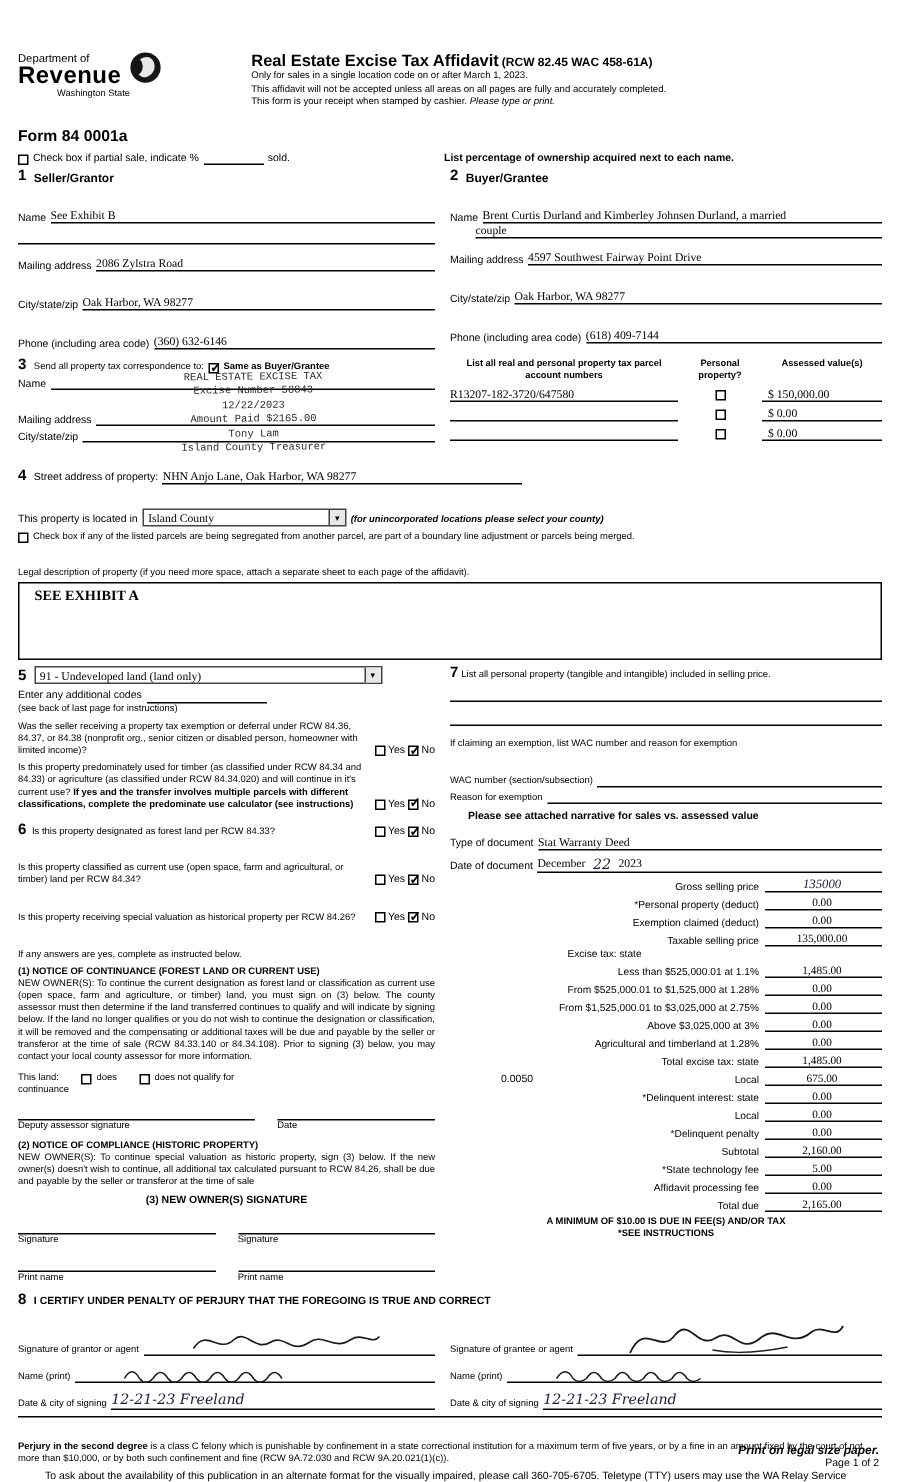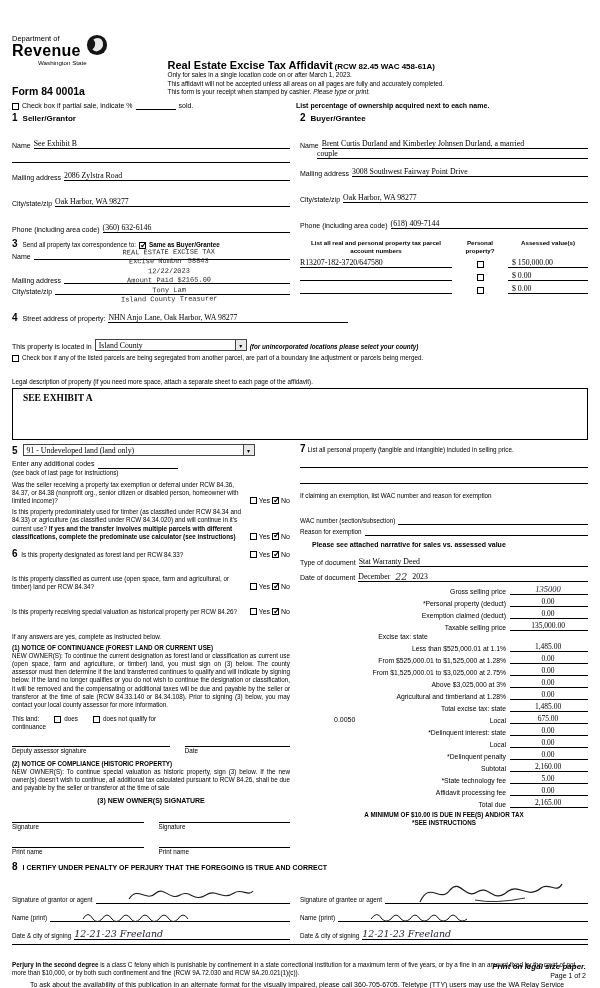--- a/index.html
+++ b/index.html
@@ -4,21 +4,21 @@
 <style>
   *{margin:0;padding:0;box-sizing:border-box}
   html,body{background:#fff}
   .page{width:600px;height:988px;background:#fff;font-family:"Liberation Sans",sans-serif;color:#000;
         padding:34px 12px 6px 12px;position:relative;overflow:hidden;font-size:7px}
   .bold{font-weight:bold}.italic{font-style:italic}.center{text-align:center}
   .flex{flex:1}.rel{position:relative}
   .t6{font-size:6.3px;line-height:1.3}.t7{font-size:7px;line-height:1.3}.t8{font-size:8px}
   .mt2{margin-top:16px}.mt3{margin-top:3px}.mt4{margin-top:4px}.mt6{margin-top:6px}.mt8{margin-top:8px}.mt10{margin-top:10px}.ml12{margin-left:12px}
   
-  .hdr{display:flex;align-items:flex-end}
+  .hdr{display:flex;align-items:flex-start}
   .logo{width:138px;flex:none}
   .logo-top{display:flex;gap:5px;align-items:flex-start}
   .dept1{font-size:7.5px}.dept2{font-size:16px;font-weight:bold;letter-spacing:.3px;line-height:1}
   .dept3{font-size:6.2px;margin-left:26px}
   .emblem{width:22px;height:22px;flex:none}
   .formno{font-weight:bold;font-size:10.5px;margin-top:19px}
   .vbar{width:1.5px;background:#000;margin:0 8px;flex:none}
   .titleblk{flex:1;padding-top:1px}
   .title{font-size:11px;font-weight:bold}
   .titleref{font-size:8px;font-weight:bold}
@@ -34,21 +34,21 @@
   .flbl{font-size:7px;white-space:nowrap}
   .two-col{display:flex}
   .col-l{width:288px;flex:none;padding-right:10px}
   .col-r{flex:1}
   
   .cb{width:7px;height:7px;border:1px solid #000;display:inline-block;position:relative;flex:none;background:#fff;vertical-align:-1px}
   .cb.checked::after{content:"✓";position:absolute;top:-3.5px;left:0px;font-size:9px;font-weight:bold}
   
   .dropdown{display:inline-flex;align-items:center;border:1px solid #444;background:#fff;height:12px;padding-left:3px}
   .dd-btn{width:11px;height:10px;border-left:1px solid #444;margin-left:4px;display:flex;align-items:center;justify-content:center;font-size:6px;background:#e8e8e8}
-  .dd-county{width:152px}.dd-wide{width:232px}
+  .dd-county{width:136px}.dd-wide{width:232px}
   
   .stamp{position:absolute;left:72px;top:9px;width:170px;text-align:center;font-family:"Liberation Mono",monospace;
          font-size:7px;line-height:1.35;color:#2b2b2b;transform:rotate(-.6deg)}
   
   .phead{display:flex;gap:4px}
   .pc1{width:152px;flex:none}.pc2{width:48px;flex:none;text-align:center}.pc3{flex:1;text-align:center}
   .phcell{font-size:6.2px;font-weight:bold;line-height:1.25}
   .prow{display:flex;gap:4px;align-items:flex-end;margin-top:3px}
   .ul-full{display:block;border-bottom:1px solid #000;min-height:9px}
   
@@ -141,21 +141,21 @@
       <div class="frow mt2">
           <span class="flbl">Name</span>
           <span class="ul flex typed">Brent Curtis Durland and Kimberley Johnsen Durland, a married</span>
         </div>
       <div class="frow">
           <span style="width:14px"></span>
           <span class="ul flex typed">couple</span>
         </div>
       <div class="frow mt8">
           <span class="flbl">Mailing address</span>
-          <span class="ul flex typed">3008 Southwest Fairway Point Drive</span>
+          <span class="ul flex typed">4597 Southwest Fairway Point Drive</span>
         </div>
       <div class="frow mt2">
           <span class="flbl">City/state/zip</span>
           <span class="ul flex typed">Oak Harbor, WA 98277</span>
         </div>
       <div class="frow mt2">
           <span class="flbl">Phone (including area code)</span>
           <span class="ul flex typed">(618) 409-7144</span>
         </div>
     </div>

